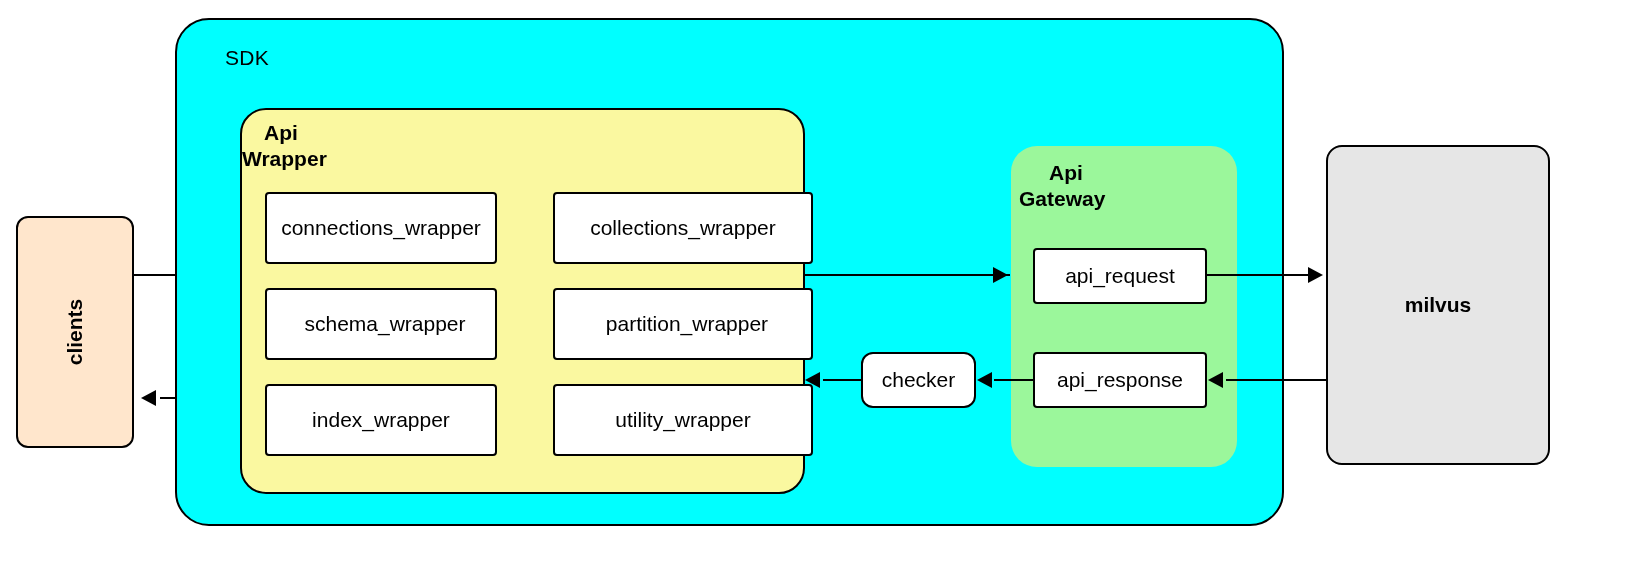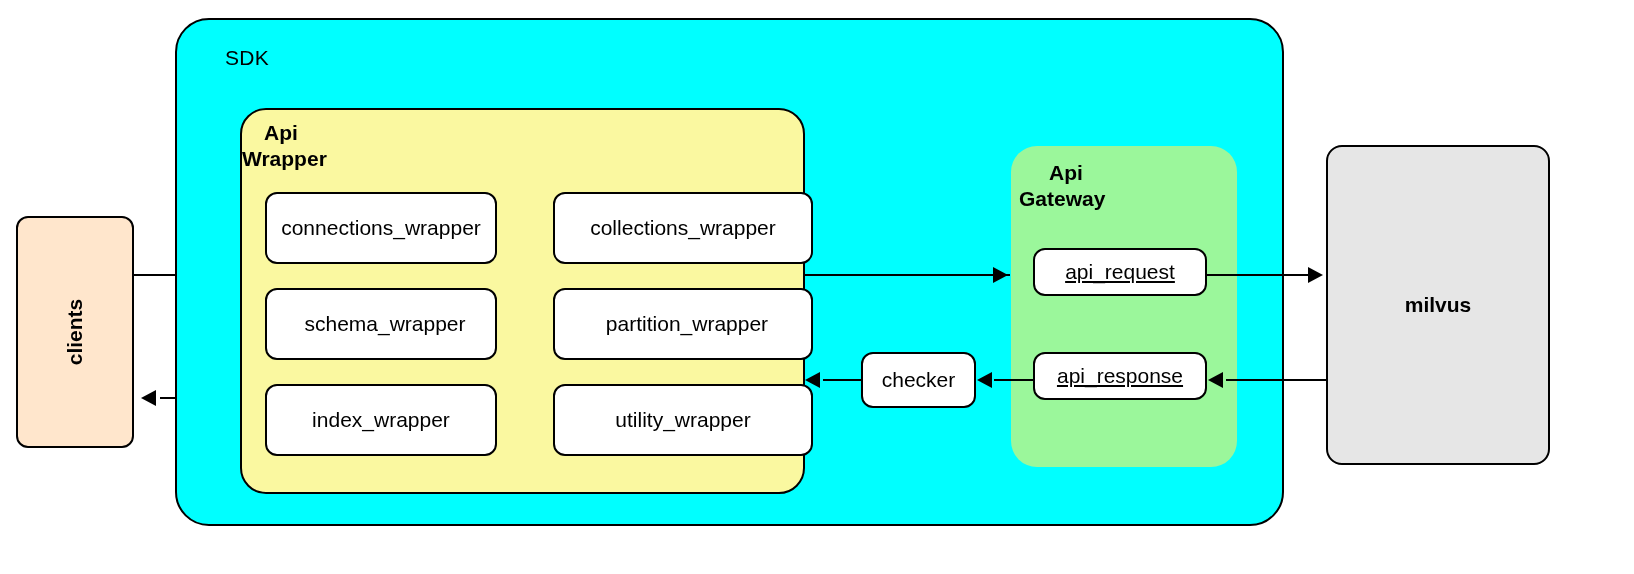--- a/index.html
+++ b/index.html
@@ -88,34 +88,34 @@
     font-size: 21px;
     font-weight: bold;
     line-height: 1.25;
     white-space: nowrap;
   }
   .gateway-label .ln2 { display: block; margin-left: -30px; }
 
   
   .leaf {
     background: #ffffff;
-    border-radius: 12px;
+    border-radius: 4px;
     font-size: 21px;
     text-align: center;
   }
 
   
   .lw-col1 { left: 265px; width: 232px; }
   .lw-col2 { left: 553px; width: 260px; }
   .lw-row1 { top: 192px; height: 72px; }
   .lw-row2 { top: 288px; height: 72px; padding-left: 8px; }
   .lw-row3 { top: 384px; height: 72px; }
 
   
-  .gw-leaf { left: 1033px; width: 174px; height: 48px; text-decoration: underline; }
+  .gw-leaf { left: 1033px; width: 174px; height: 56px; }
   .gw-row1 { top: 248px; }
   .gw-row2 { top: 352px; }
 
   
   .checker-box {
     left: 861px;
     top: 352px;
     width: 115px;
     height: 56px;
     background: #ffffff;

